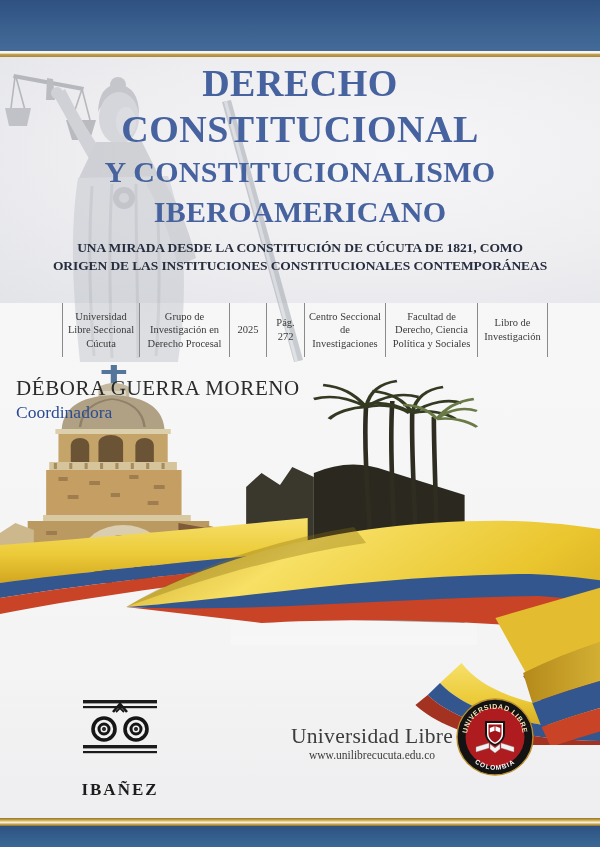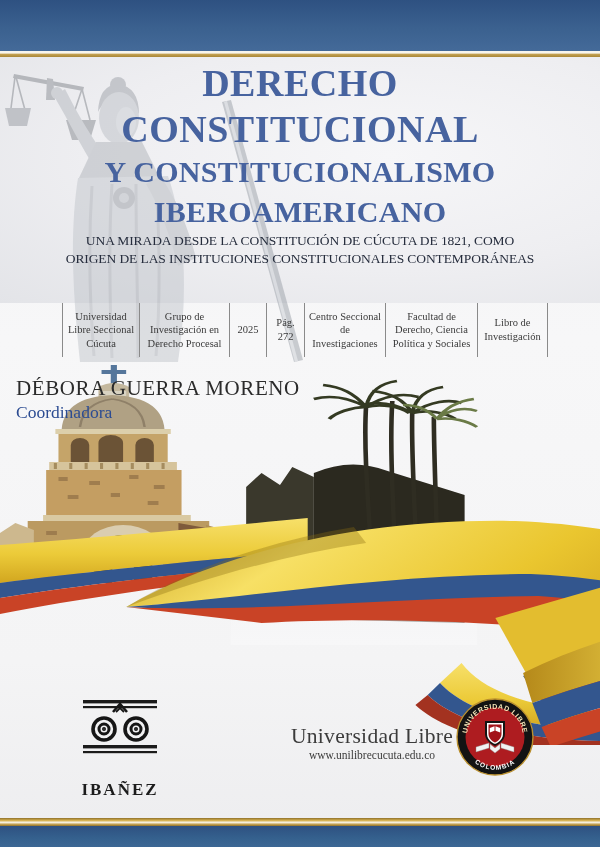--- a/index.html
+++ b/index.html
@@ -18,21 +18,21 @@
   .band-bottom{position:absolute;top:826px;left:0;width:100%;height:21px;
     background:linear-gradient(180deg,#2e5181 0%,#35618e 60%,#3c6794 100%);}
 
   
   .header-bg{position:absolute;top:57px;left:0;width:100%;height:246px;
     background:radial-gradient(ellipse at 65% 40%,#f6f6f8 0%,#eeeef1 55%,#e3e4e8 100%);}
   .statue{position:absolute;top:56px;left:0;}
   .titles{position:absolute;top:60px;left:0;width:100%;text-align:center;color:#47639f;}
   .t-big{font-size:38px;font-weight:bold;line-height:46px;letter-spacing:.5px;}
   .t-mid{font-size:30px;font-weight:bold;line-height:40px;letter-spacing:.3px;}
-  .subtitle{margin-top:0;font-size:13.5px;font-weight:normal;line-height:18px;color:#262d3d;letter-spacing:-0.1px;}
+  .subtitle{margin-top:7px;font-size:13.5px;font-weight:bold;line-height:18px;color:#262d3d;letter-spacing:-0.1px;}
 
   
   .info-strip{position:absolute;top:303px;left:62px;width:486px;height:54px;display:flex;align-items:stretch;}
   .info-cell{display:flex;align-items:center;justify-content:center;text-align:center;
     font-size:10.5px;line-height:1.3;color:#3a3a3a;border-left:1px solid #8a8a8a;padding:0 3px;box-sizing:border-box;}
   .info-cell:last-child{border-right:1px solid #8a8a8a;}
   .c1{width:77px}.c2{width:90px}.c3{width:37px}.c4{width:38px}.c5{width:81px}.c6{width:92px}.c7{width:71px}
 
   
   .author{position:absolute;top:376px;left:16px;width:100%;z-index:4;}

